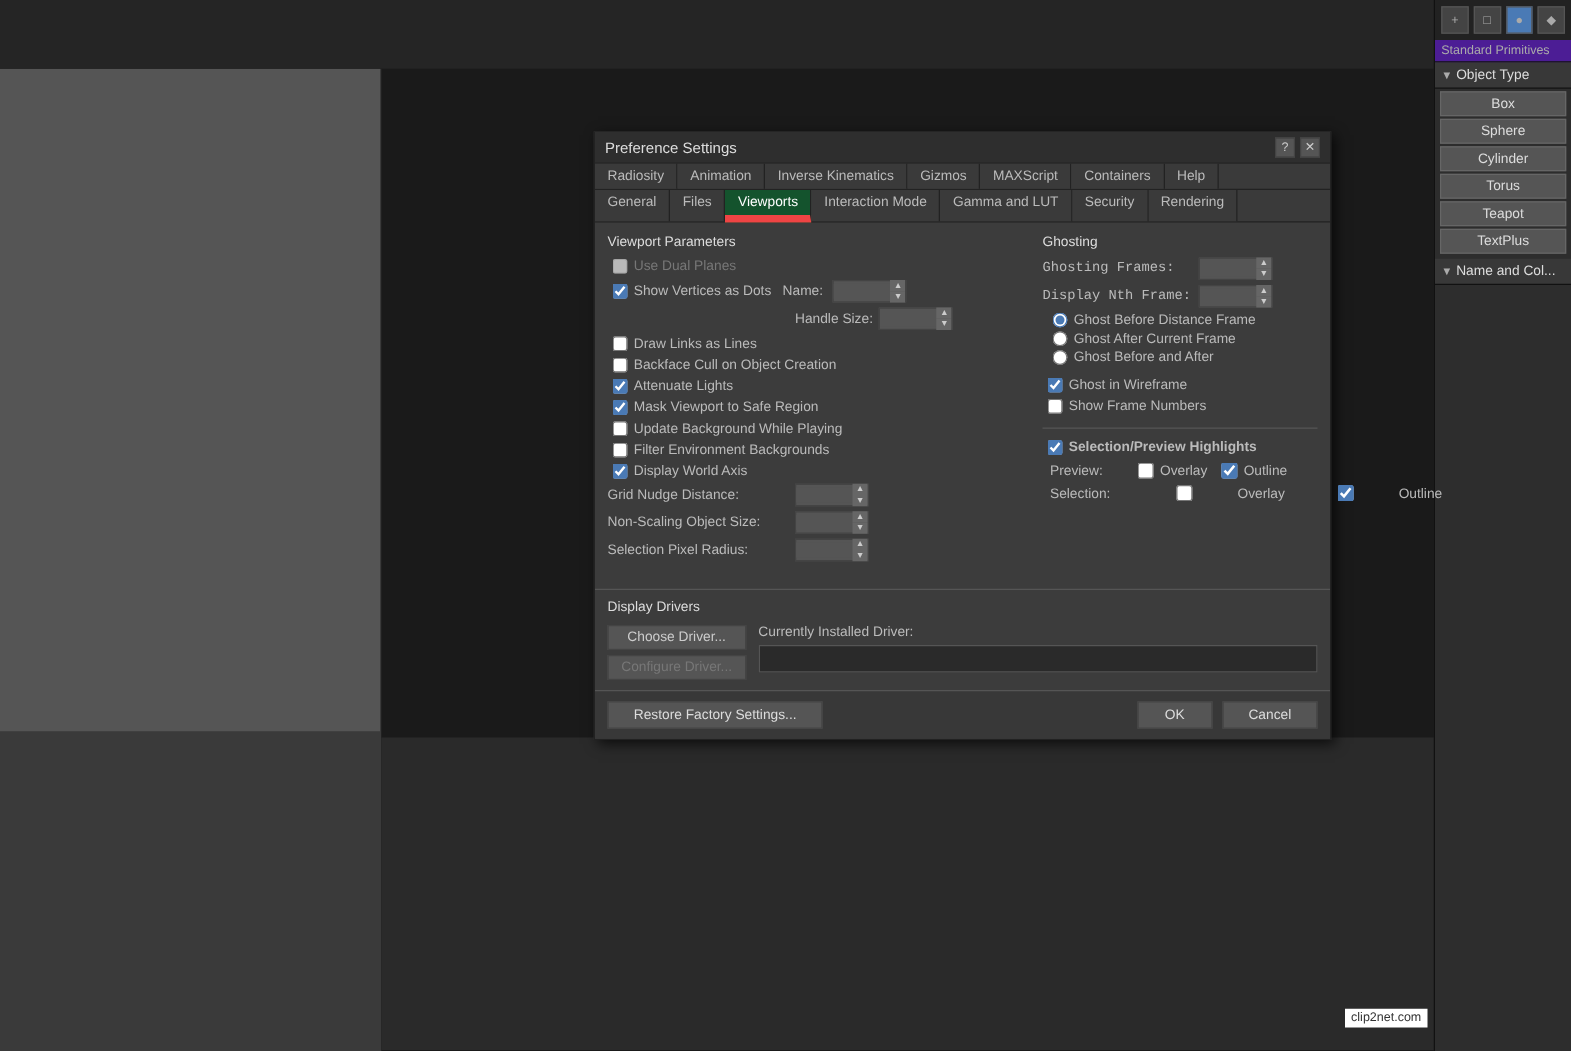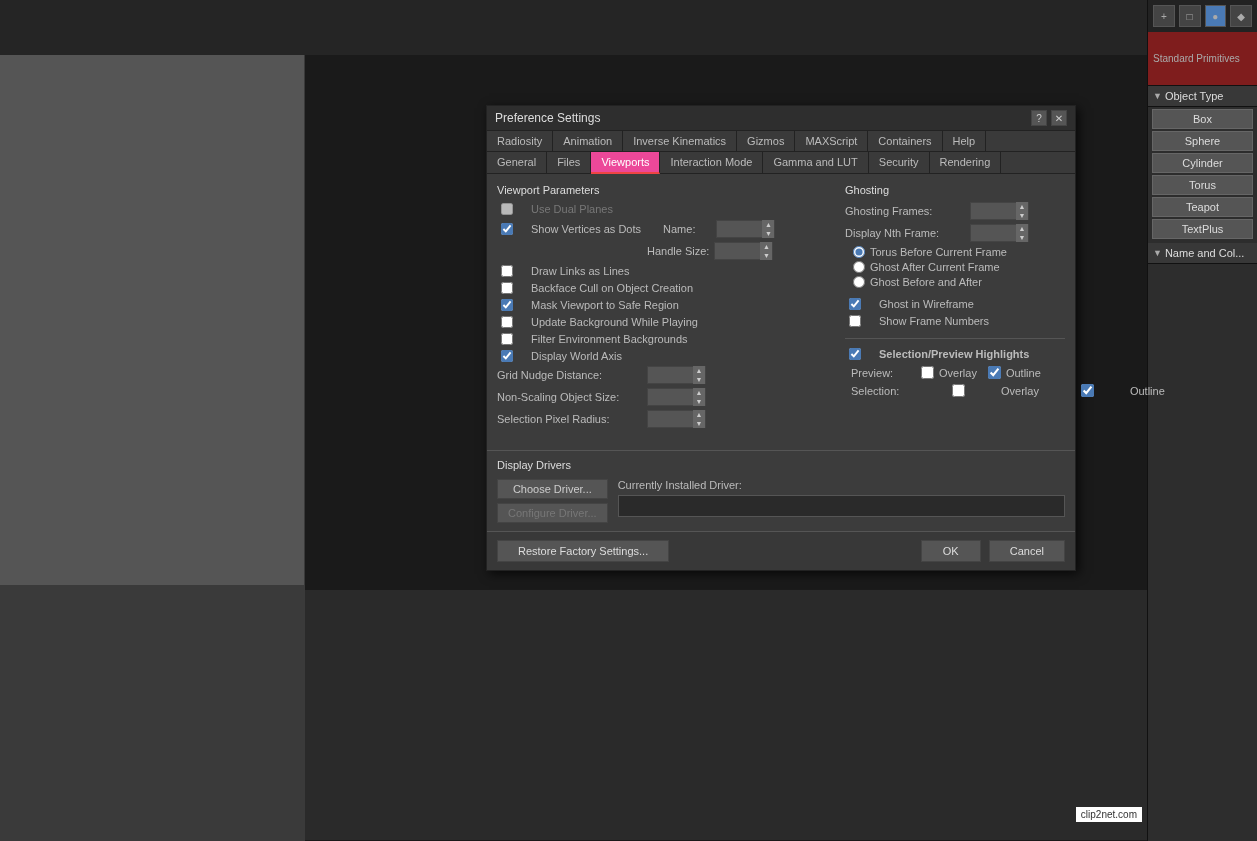--- a/index.html
+++ b/index.html
@@ -68,22 +68,22 @@
       display: flex; align-items: center; justify-content: center;
       color: #aaa;
       font-size: 10px;
       cursor: pointer;
     }
     .rp-icon.active { background: #4a7ab5; }
 
     .right-panel-label {
       font-size: 10px;
       color: #aaa;
-      padding: 21px 5px;
-      background: #7f1d1d;
+      padding: 3px 5px;
+      background: #4c1d95;
       border-bottom: 1px solid #111;
       white-space: nowrap;
       overflow: hidden;
     }
     .right-panel-section {
       font-size: 11px;
       color: #ddd;
       padding: 4px 5px;
       background: #383838;
       border-bottom: 1px solid #111;
@@ -101,21 +101,21 @@
       background: #555;
       border: 1px solid #666;
       color: #ddd;
       font-size: 11px;
       cursor: pointer;
     }
 
     
     .dialog {
       position: absolute;
-      left: 486px; top: 105px;
+      left: 475px; top: 105px;
       width: 590px;
       background: #3c3c3c;
       border: 1px solid #222;
       box-shadow: 3px 3px 10px rgba(0,0,0,0.7);
     }
 
     .dialog-title-bar {
       display: flex;
       align-items: center;
       justify-content: space-between;
@@ -152,23 +152,23 @@
     .tab {
       padding: 4px 10px;
       font-size: 11px;
       color: #bbb;
       background: #3a3a3a;
       border-right: 1px solid #222;
       cursor: pointer;
       white-space: nowrap;
     }
     .tab.active {
-      background: #ec4899;
+      background: #14532d;
       color: #fff;
-      border-bottom: 2px solid #ef4444;
+      border-bottom: 6px solid #ef4444;
       margin-bottom: -1px;
     }
 
     
     .dialog-body {
       padding: 10px;
       display: flex;
       gap: 10px;
     }
 
@@ -179,21 +179,21 @@
     .section-title {
       font-size: 11px;
       color: #ddd;
       margin-bottom: 6px;
       font-weight: 500;
     }
 
     .checkbox-row {
       display: flex;
       align-items: center;
-      gap: 18px;
+      gap: 5px;
       margin-bottom: 3px;
       padding: 1px 4px;
     }
     .checkbox-row input[type=checkbox] {
       width: 12px; height: 12px;
       accent-color: #4a7ab5;
       cursor: pointer;
     }
     .checkbox-label {
       font-size: 11px;
@@ -255,20 +255,21 @@
     .ghosting-field-row {
       display: flex;
       align-items: center;
       margin-bottom: 4px;
       gap: 5px;
     }
     .ghosting-label {
       font-size: 11px;
       color: #bbb;
       min-width: 120px;
+      font-family: Liberation Mono, monospace;
     }
 
     .radio-row {
       display: flex;
       align-items: center;
       gap: 5px;
       margin-bottom: 3px;
       margin-left: 8px;
     }
     .radio-row input[type=radio] {
@@ -477,20 +478,24 @@
       <div class="checkbox-row">
         <input type="checkbox" style="">
         <span class="checkbox-label">Draw Links as Lines</span>
       </div>
 
       <div class="checkbox-row">
         <input type="checkbox" style="">
         <span class="checkbox-label">Backface Cull on Object Creation</span>
       </div>
 
+      <div class="checkbox-row">
+        <input type="checkbox" checked="" style="">
+        <span class="checkbox-label">Attenuate Lights</span>
+      </div>
 
       <div class="checkbox-row">
         <input type="checkbox" checked="" style="">
         <span class="checkbox-label">Mask Viewport to Safe Region</span>
       </div>
 
       <div class="checkbox-row">
         <input type="checkbox" style="">
         <span class="checkbox-label">Update Background While Playing</span>
       </div>
@@ -559,21 +564,21 @@
           <input type="text" style="">
           <div class="spin-btns">
             <button class="spin-btn">▲</button>
             <button class="spin-btn">▼</button>
           </div>
         </div>
       </div>
 
       <div class="radio-row">
         <input type="radio" name="ghost" checked="" style="">
-        <span class="radio-label">Torus Before Current Frame</span>
+        <span class="radio-label">Ghost Before Distance Frame</span>
       </div>
 
       <div class="radio-row">
         <input type="radio" name="ghost" style="">
         <span class="radio-label">Ghost After Current Frame</span>
       </div>
 
       <div class="radio-row">
         <input type="radio" name="ghost" style="">
         <span class="radio-label">Ghost Before and After</span>

